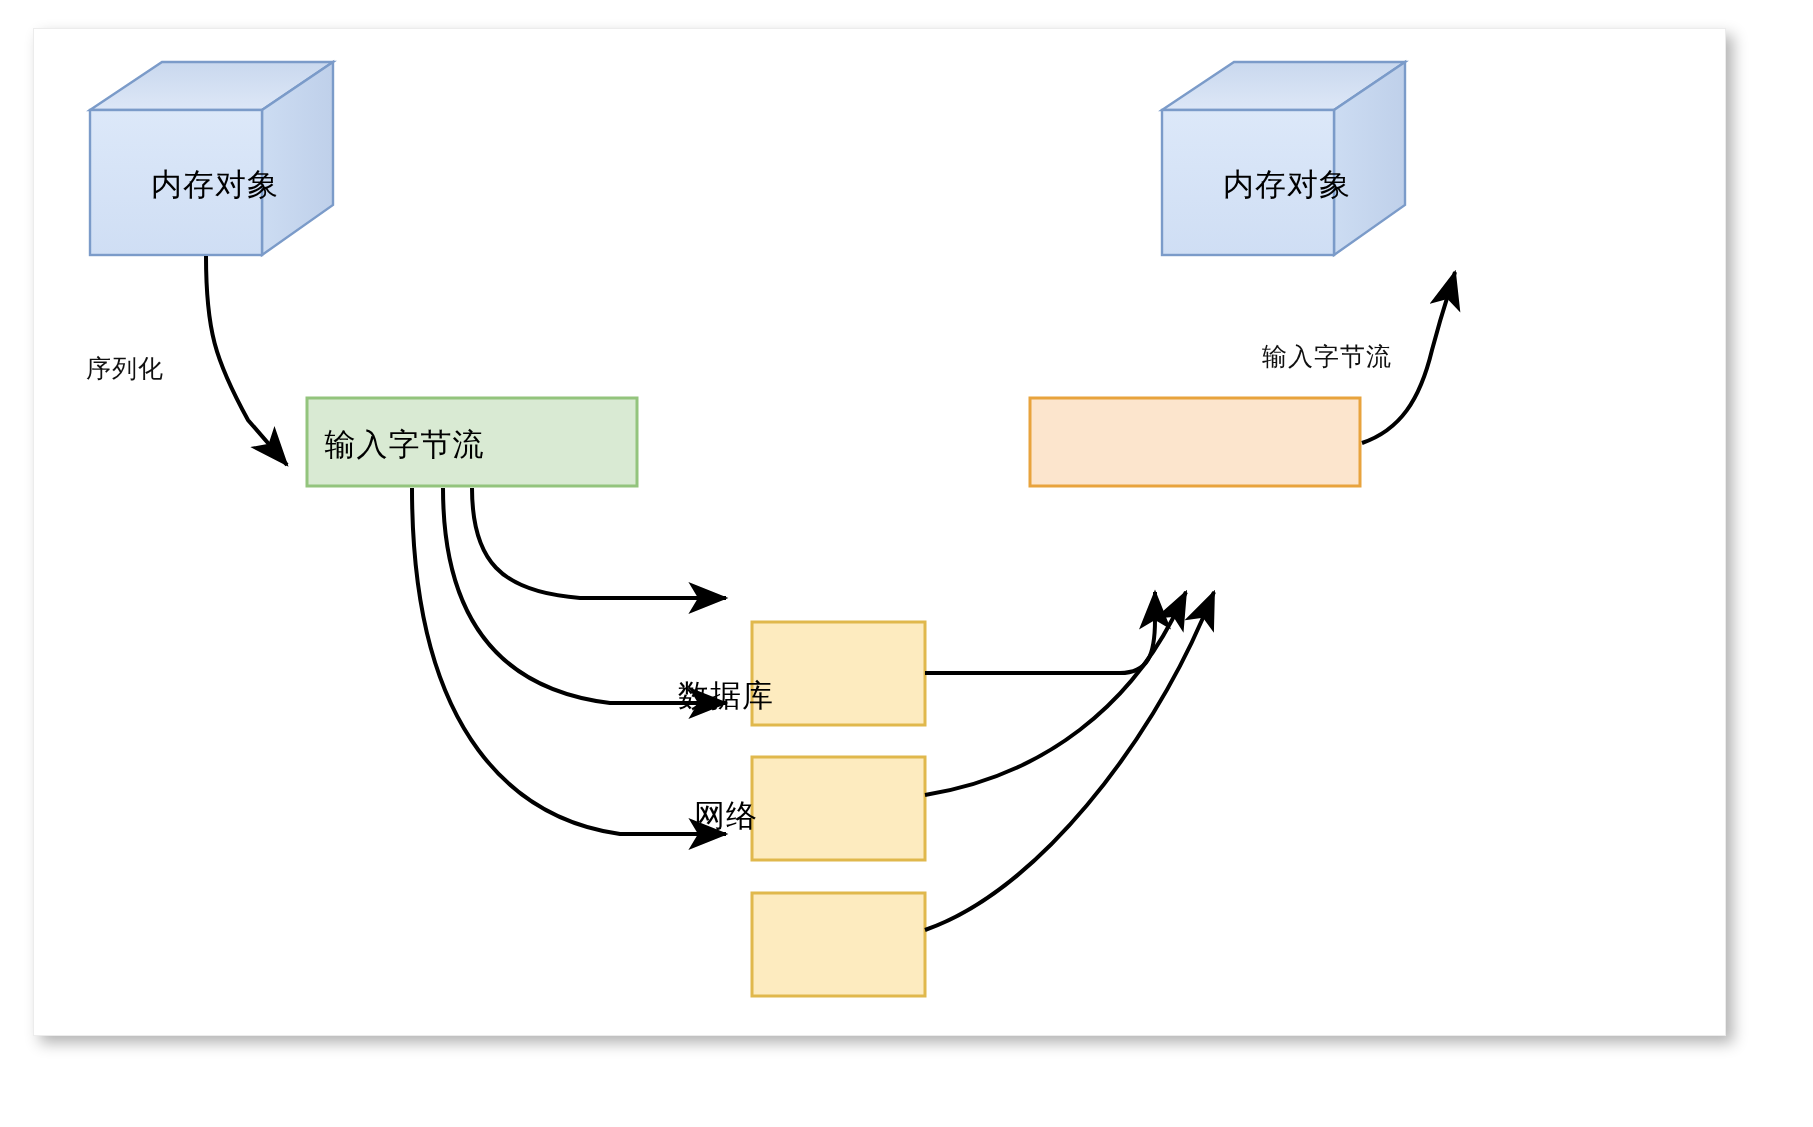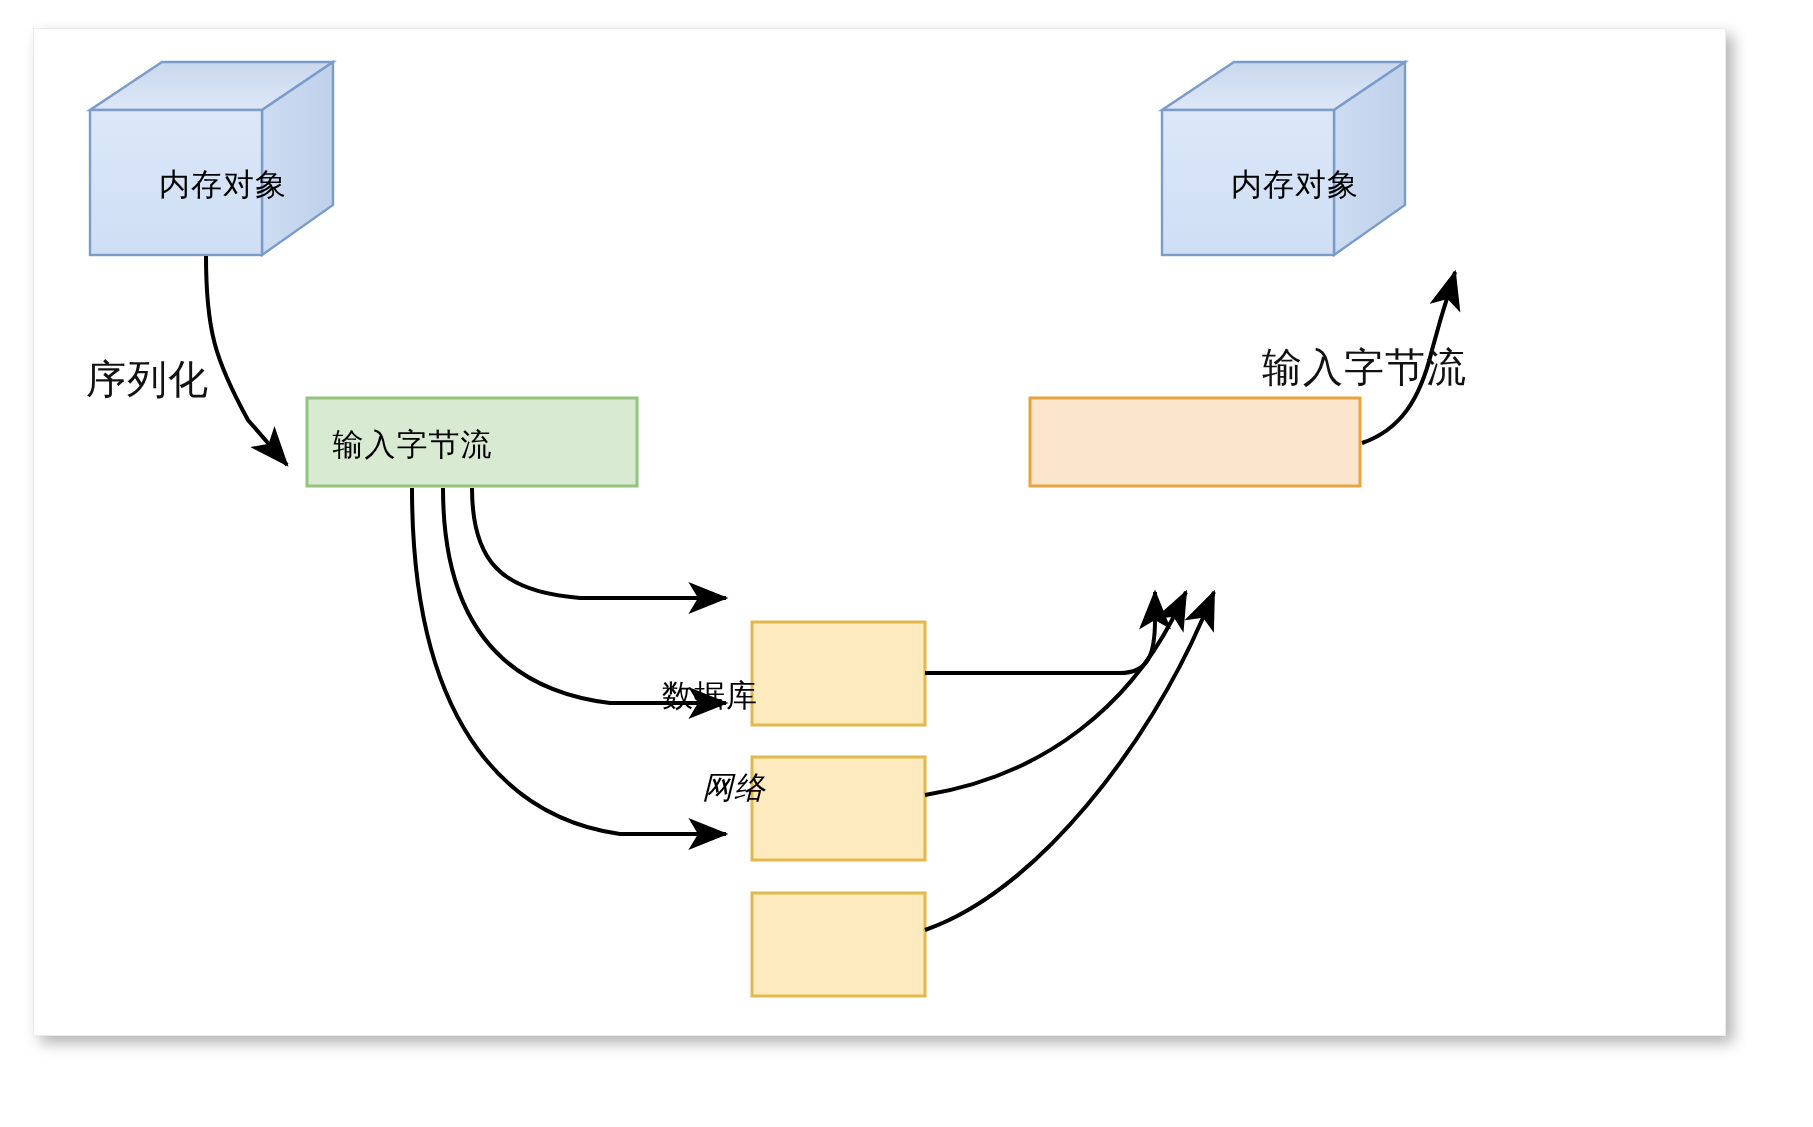--- a/index.html
+++ b/index.html
@@ -41,37 +41,36 @@
   .node-label {
     position: absolute;
     display: flex;
     align-items: center;
     justify-content: center;
     color: #000000;
     font-size: 31px;
     line-height: 1.1;
     white-space: nowrap;
     letter-spacing: 1px;
-    padding-left: 8px;
   }
   .edge-label {
     position: absolute;
     color: #111111;
-    font-size: 40px;
+    font-size: 25px;
     white-space: nowrap;
     letter-spacing: 1px;
   }
   
   #label-mem-src  { left: 90px;  top: 150px; width: 250px; height: 70px; }
   #label-mem-dst  { left: 1162px; top: 150px; width: 250px; height: 70px; }
   #label-outstream{ left: 262px; top: 400px; width: 285px; height: 90px; }
   #label-instream { left: 890px; top: 400px; width: 285px; height: 90px; }
   #label-file     { left: 652px; top: 535px; width: 148px; height: 88px; }
-  #label-db       { left: 628px; top: 652px; width: 148px; height: 88px; }
-  #label-net      { left: 652px; top: 744px; width: 148px; height: 88px; font-style: italic; }
+  #label-db       { left: 652px; top: 652px; width: 148px; height: 88px; }
+  #label-net      { left: 652px; top: 772px; width: 148px; height: 88px; }
   #label-serialize   { left: 86px;  top: 352px; }
   #label-deserialize { left: 1262px; top: 340px; }
 </style>
 </head>
 <body>
 
 <div id="stage">
 
   <div id="canvas"></div>
 

